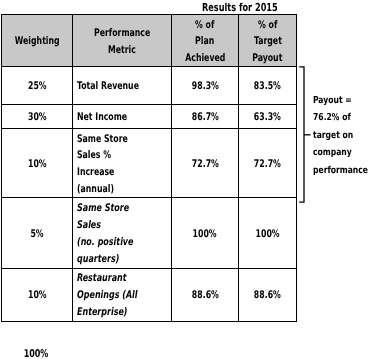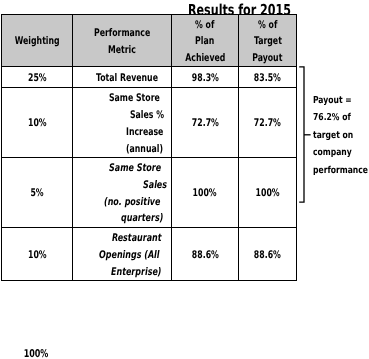--- a/index.html
+++ b/index.html
@@ -8,30 +8,30 @@
     font-family:"DejaVu Sans Condensed","DejaVu Sans", sans-serif;
     -webkit-font-smoothing:antialiased; text-rendering:geometricPrecision;
   }
   .page { position:relative; width:369px; height:359px; overflow:hidden; background:#ffffff; }
 
   
   .cond { display:inline-block; transform:scaleX(0.825) translateY(0.5px); transform-origin:left center; white-space:nowrap; }
   .cond.ctr { transform-origin:center center; }
 
   .title { position:absolute; left:171px; top:-0.2px; width:137px; text-align:center;
-           font-weight:bold; font-size:15px; color:#000000; }
+           font-weight:bold; font-size:11px; color:#000000; }
 
   table.grid { position:absolute; left:1px; top:14px; border-collapse:collapse; }
   table.grid td, table.grid th {
     border:1.3px solid #000000; padding:0;
     font-weight:bold; font-size:10.5px; line-height:16.8px; color:#000000;
   }
   .hd { background:#c8c8c8; text-align:center; }
   .c  { text-align:center; }
-  .l  { text-align:right; padding-left:4px !important; }
+  .l  { text-align:left; padding-left:4px !important; }
   .it { font-style:italic; }
   .it .cond { transform:scaleX(0.845) translateY(0.5px); }
 
   .total-row { position:absolute; left:1.5px; top:345.8px; width:69px; text-align:center;
                font-weight:bold; font-size:10.8px; color:#000000; }
 
   .bracket { position:absolute; left:296px; top:60px; }
 
   .rtext { position:absolute; left:313px; top:92px;
            font-weight:bold; font-size:9.6px; line-height:17.4px; color:#000000; }
@@ -61,27 +61,33 @@
         <span class="cond ctr">Plan</span><br>
         <span class="cond ctr">Achieved</span>
       </th>
       <th class="hd" style="width:57px">
         <span class="cond ctr">% of</span><br>
         <span class="cond ctr">Target</span><br>
         <span class="cond ctr">Payout</span>
       </th>
     </tr>
 
-    <tr style="height:21px">
+    <tr style="height:38px">
       <td class="c"><span class="cond ctr">25%</span></td>
       <td class="l"><span class="cond">Total Revenue</span></td>
       <td class="c"><span class="cond ctr">98.3%</span></td>
       <td class="c"><span class="cond ctr">83.5%</span></td>
     </tr>
 
+    <tr style="height:23.4px">
+      <td class="c"><span class="cond ctr">30%</span></td>
+      <td class="l"><span class="cond">Net Income</span></td>
+      <td class="c"><span class="cond ctr">86.7%</span></td>
+      <td class="c"><span class="cond ctr">63.3%</span></td>
+    </tr>
 
     <tr style="height:69.7px">
       <td class="c"><span class="cond ctr">10%</span></td>
       <td class="l">
         <span class="cond">Same Store</span><br>
         <span class="cond">Sales %</span><br>
         <span class="cond">Increase</span><br>
         <span class="cond">(annual)</span>
       </td>
       <td class="c"><span class="cond ctr">72.7%</span></td>

